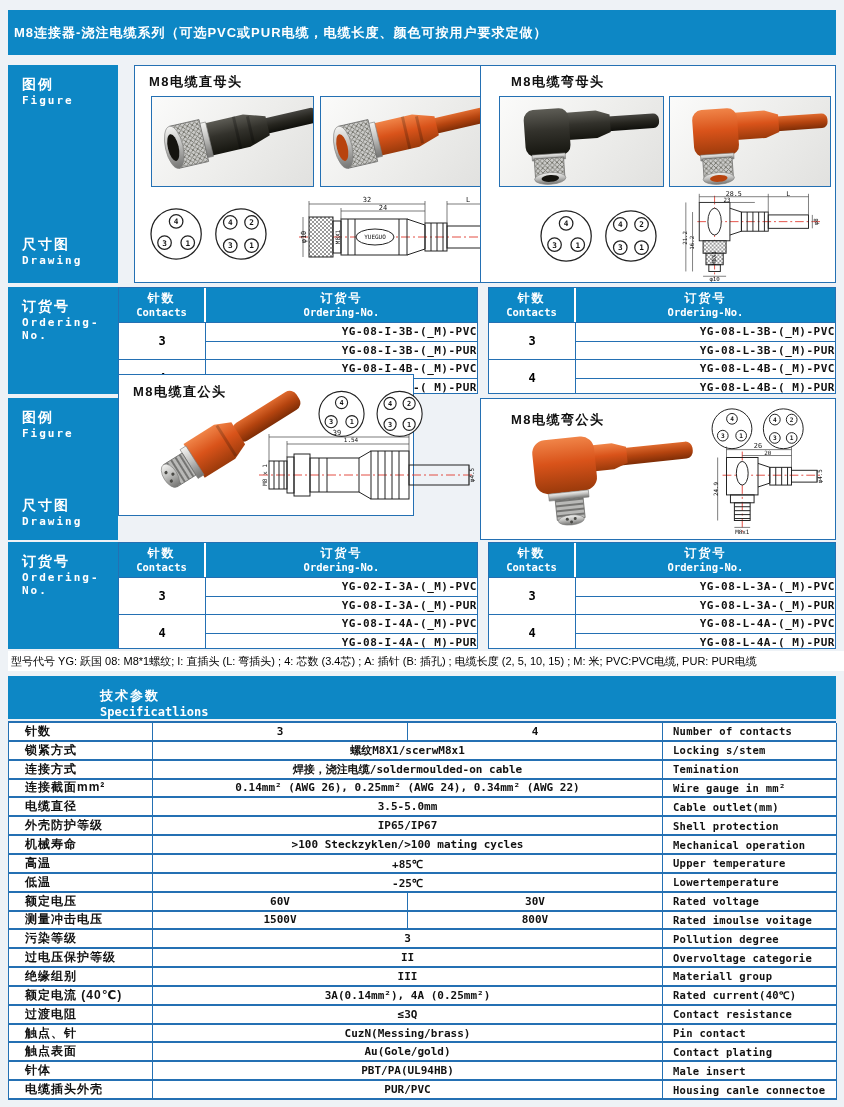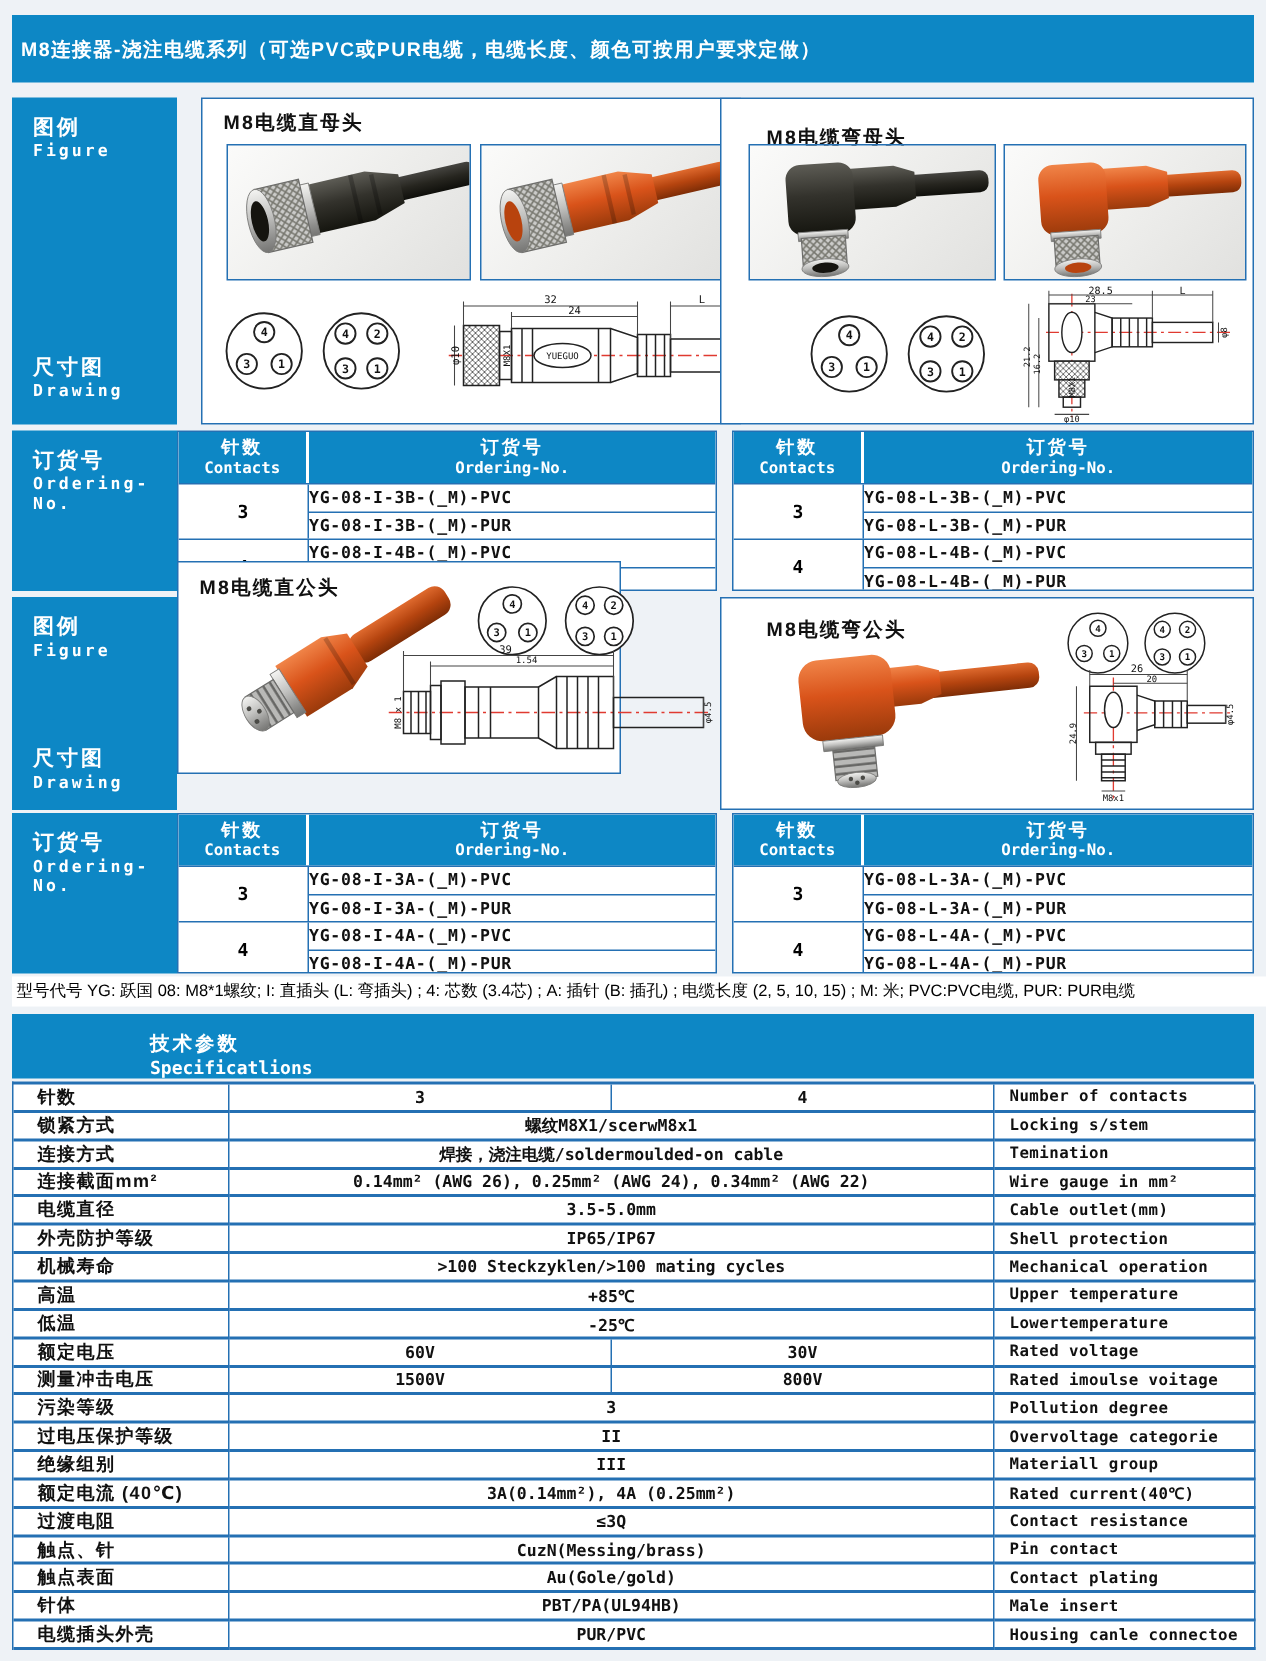--- a/index.html
+++ b/index.html
@@ -43,21 +43,21 @@
   .ohead{display:flex;background:var(--blue);color:#fff;height:34px;flex:none;text-align:center}
   .ohead .hc{display:flex;flex-direction:column;justify-content:center;line-height:1.25}
   .ohead .cn{font-size:12px;font-weight:bold;letter-spacing:2px}
   .ohead .en{font-size:10.5px;font-weight:bold;font-family:"DejaVu Sans Mono",monospace}
   .oc1{width:87px;border-right:2px solid #fff;flex:none}
   .oc2{flex:1}
   .ogrp{display:flex;border-top:1px solid var(--bd);flex:none}
   .ogrp .cts{width:87px;flex:none;border-right:1px solid var(--bd);display:flex;align-items:center;
     justify-content:center;font-weight:bold;font-size:12px;font-family:"DejaVu Sans Mono",monospace}
   .oits{flex:1}
-  .oits>div{height:18px;line-height:18px;text-align:left;font-family:"DejaVu Sans Mono",monospace;
+  .oits>div{height:18px;line-height:18px;text-align:right;font-family:"DejaVu Sans Mono",monospace;
     font-weight:bold;font-size:11px;letter-spacing:.5px;color:#111}
   .oits>div+div{border-top:1px solid var(--bd)}
   
   .typecode{left:8px;top:651px;width:840px;height:20px;background:#fff;color:#000;
     font-size:11px;font-weight:normal;line-height:20px;padding-left:3px;white-space:nowrap}
   
   .specbar{left:8px;top:676px;width:828px;height:43px;background:var(--blue);color:#fff;
     display:flex;flex-direction:column;justify-content:flex-end;padding-left:92px}
   .specbar .cn{font-size:13px;font-weight:bold;letter-spacing:2px}
   .specbar .en{font-size:12px;font-weight:bold;font-family:"DejaVu Sans Mono",monospace}
@@ -219,21 +219,21 @@
       <text class="dt" x="84" y="17.5">24</text>
       <text class="dt" x="169" y="10">L</text>
       <text class="dt" transform="rotate(-90 5 45)" x="5" y="47">φ10</text>
       <text class="dts" transform="rotate(-90 39 45)" x="39" y="47">M8X1</text>
       <text class="dts" transform="rotate(-90 188 45)" x="188" y="47">φ9.6</text>
       <text class="dts" x="76" y="47">YUEGUO</text>
     </svg>
   </div>
 
   <div class="abs panel" style="left:480px;top:65px;width:356px;height:218px">
-    <div class="sectitle" style="left:30px;top:17px">M8电缆弯母头</div>
+    <div class="sectitle" style="left:30px;top:7px">M8电缆弯母头</div>
     <div class="photo" style="left:18px;top:30px;width:165px;height:91px">
       <svg viewBox="0 0 163 91" class="v-blk">
         <g transform="rotate(-4 81 45)">
           <rect class="cable" x="104" y="22" width="58" height="15" rx="6"></rect>
           <path class="body" d="M64 15 L98 15 L112 20 L112 38 L98 43 L64 43 Z"></path>
           <rect class="body" x="24" y="10" width="46" height="48" rx="10"></rect>
           <rect class="slv" x="30" y="56" width="34" height="6"></rect>
           <rect class="nut" x="32" y="60" width="30" height="20"></rect>
           <ellipse class="slv" cx="47" cy="81" rx="16" ry="6"></ellipse>
           <ellipse class="fin" cx="47" cy="81" rx="9" ry="3.5"></ellipse>
@@ -538,21 +538,21 @@
         <div class="en">Contacts</div>
       </div>
       <div class="hc oc2">
         <div class="cn">订货号</div>
         <div class="en">Ordering-No.</div>
       </div>
     </div>
     <div class="ogrp">
       <div class="cts">3</div>
       <div class="oits">
-        <div>YG-08-I-3A-(_M)-PVC</div>
+        <div>YG-02-I-3A-(_M)-PVC</div>
         <div>YG-08-I-3A-(_M)-PUR</div>
       </div>
     </div>
     <div class="ogrp">
       <div class="cts">4</div>
       <div class="oits">
         <div>YG-08-I-4A-(_M)-PVC</div>
         <div>YG-08-I-4A-(_M)-PUR</div>
       </div>
     </div>

